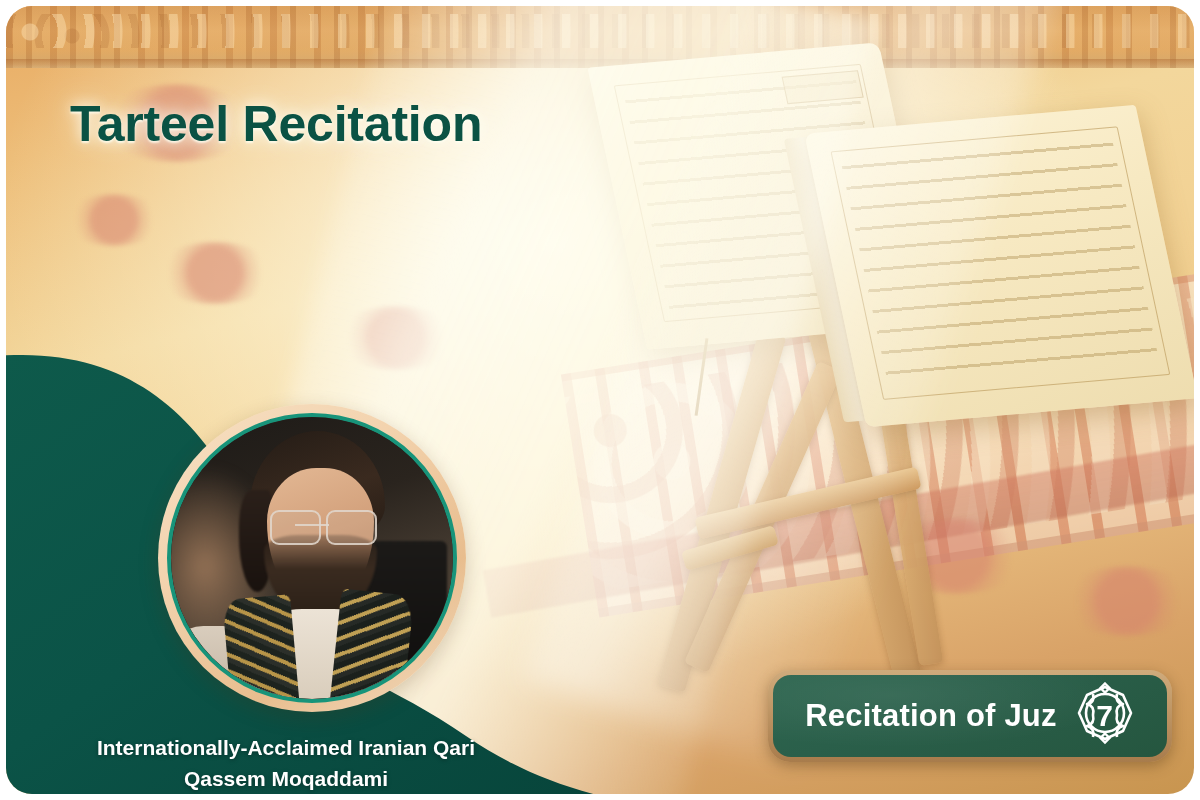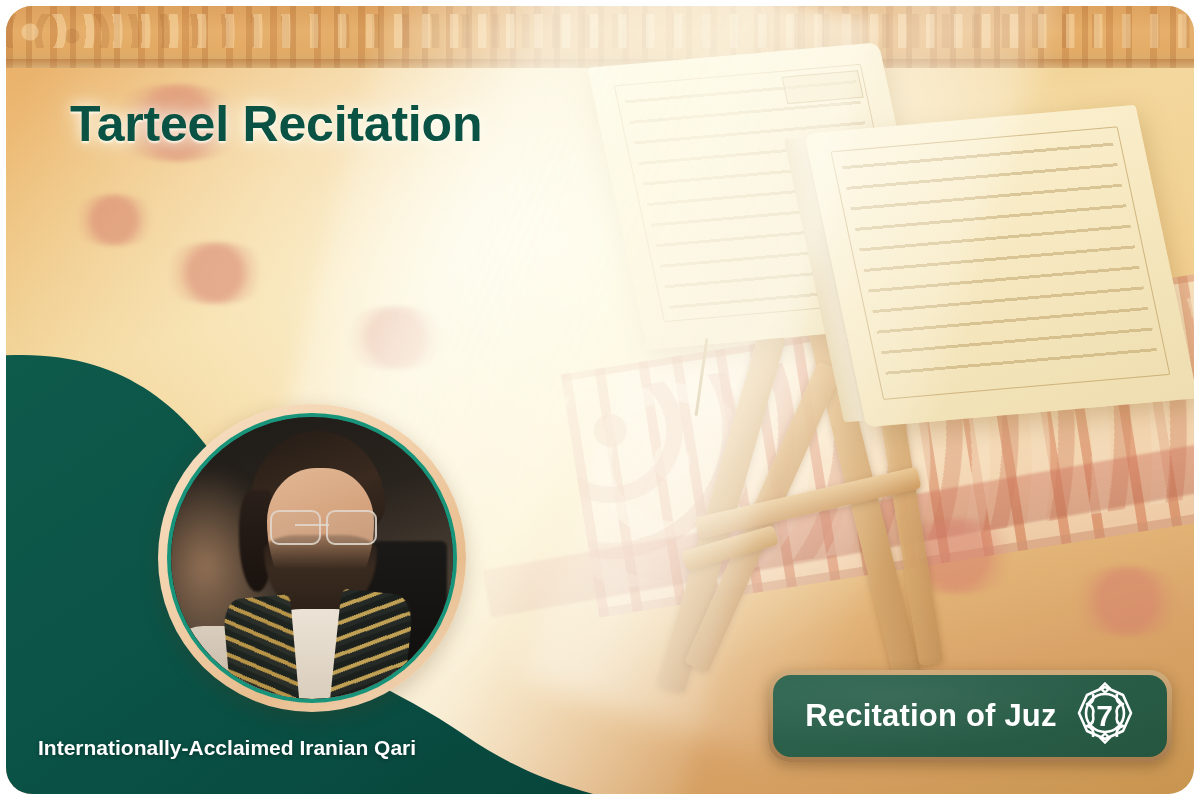--- a/index.html
+++ b/index.html
@@ -281,27 +281,26 @@
     background: repeating-linear-gradient(-26deg, #262a26 0 5px, #c0a054 5px 9px, #1b201c 9px 15px);
     border-radius: 8% 26% 0 0; transform: rotate(6deg); filter: blur(.3px);}
   .p-shoulder-l { position:absolute; left:-2%; bottom:-8%; width:34%; height:34%;
     background: linear-gradient(180deg,#d9cdbd,#bcae9c); border-radius: 40% 40% 0 0; filter: blur(.6px);}
 
   
   .caption {
     position: absolute;
     left: 0; top: 726px;
     width: 560px;
-    text-align: left;
+    text-align: center;
     color: #ffffff;
     font-size: 21px;
     font-weight: bold;
     line-height: 1.48;
     text-shadow: 0 1px 4px rgba(0,0,0,.35);
-    padding-left: 32px;
   }
 
   
   .juz-badge {
     position: absolute;
     left: 762px; top: 664px;
     width: 404px; height: 92px;
     border-radius: 22px;
     padding: 5px;
     box-sizing: border-box;
@@ -418,20 +417,21 @@
           <div class="p-shoulder-l"></div>
           <div class="p-collar"></div>
           <div class="p-vest-l"></div>
           <div class="p-vest-r"></div>
         </div>
       </div>
     </div>
 
     <div class="caption">
       <div>Internationally-Acclaimed Iranian Qari</div>
+      <div>Qassem Moqaddami</div>
     </div>
 
     <div class="juz-badge">
       <div class="juz-inner">
         <span class="juz-label">Recitation of Juz</span>
         <span class="juz-medallion">
           <svg viewBox="0 0 68 68" aria-hidden="true">
             <g fill="none" stroke="#ffffff" stroke-width="2.6" stroke-linejoin="round">
               <path d="M34 5 L52 13 L60 31 L52 49 L34 57 L16 49 L8 31 L16 13 Z"></path>
               <path d="M22 12 Q24 21 16 22 Q24 24 22 33 Q24 42 16 44 Q24 46 22 55"></path>

